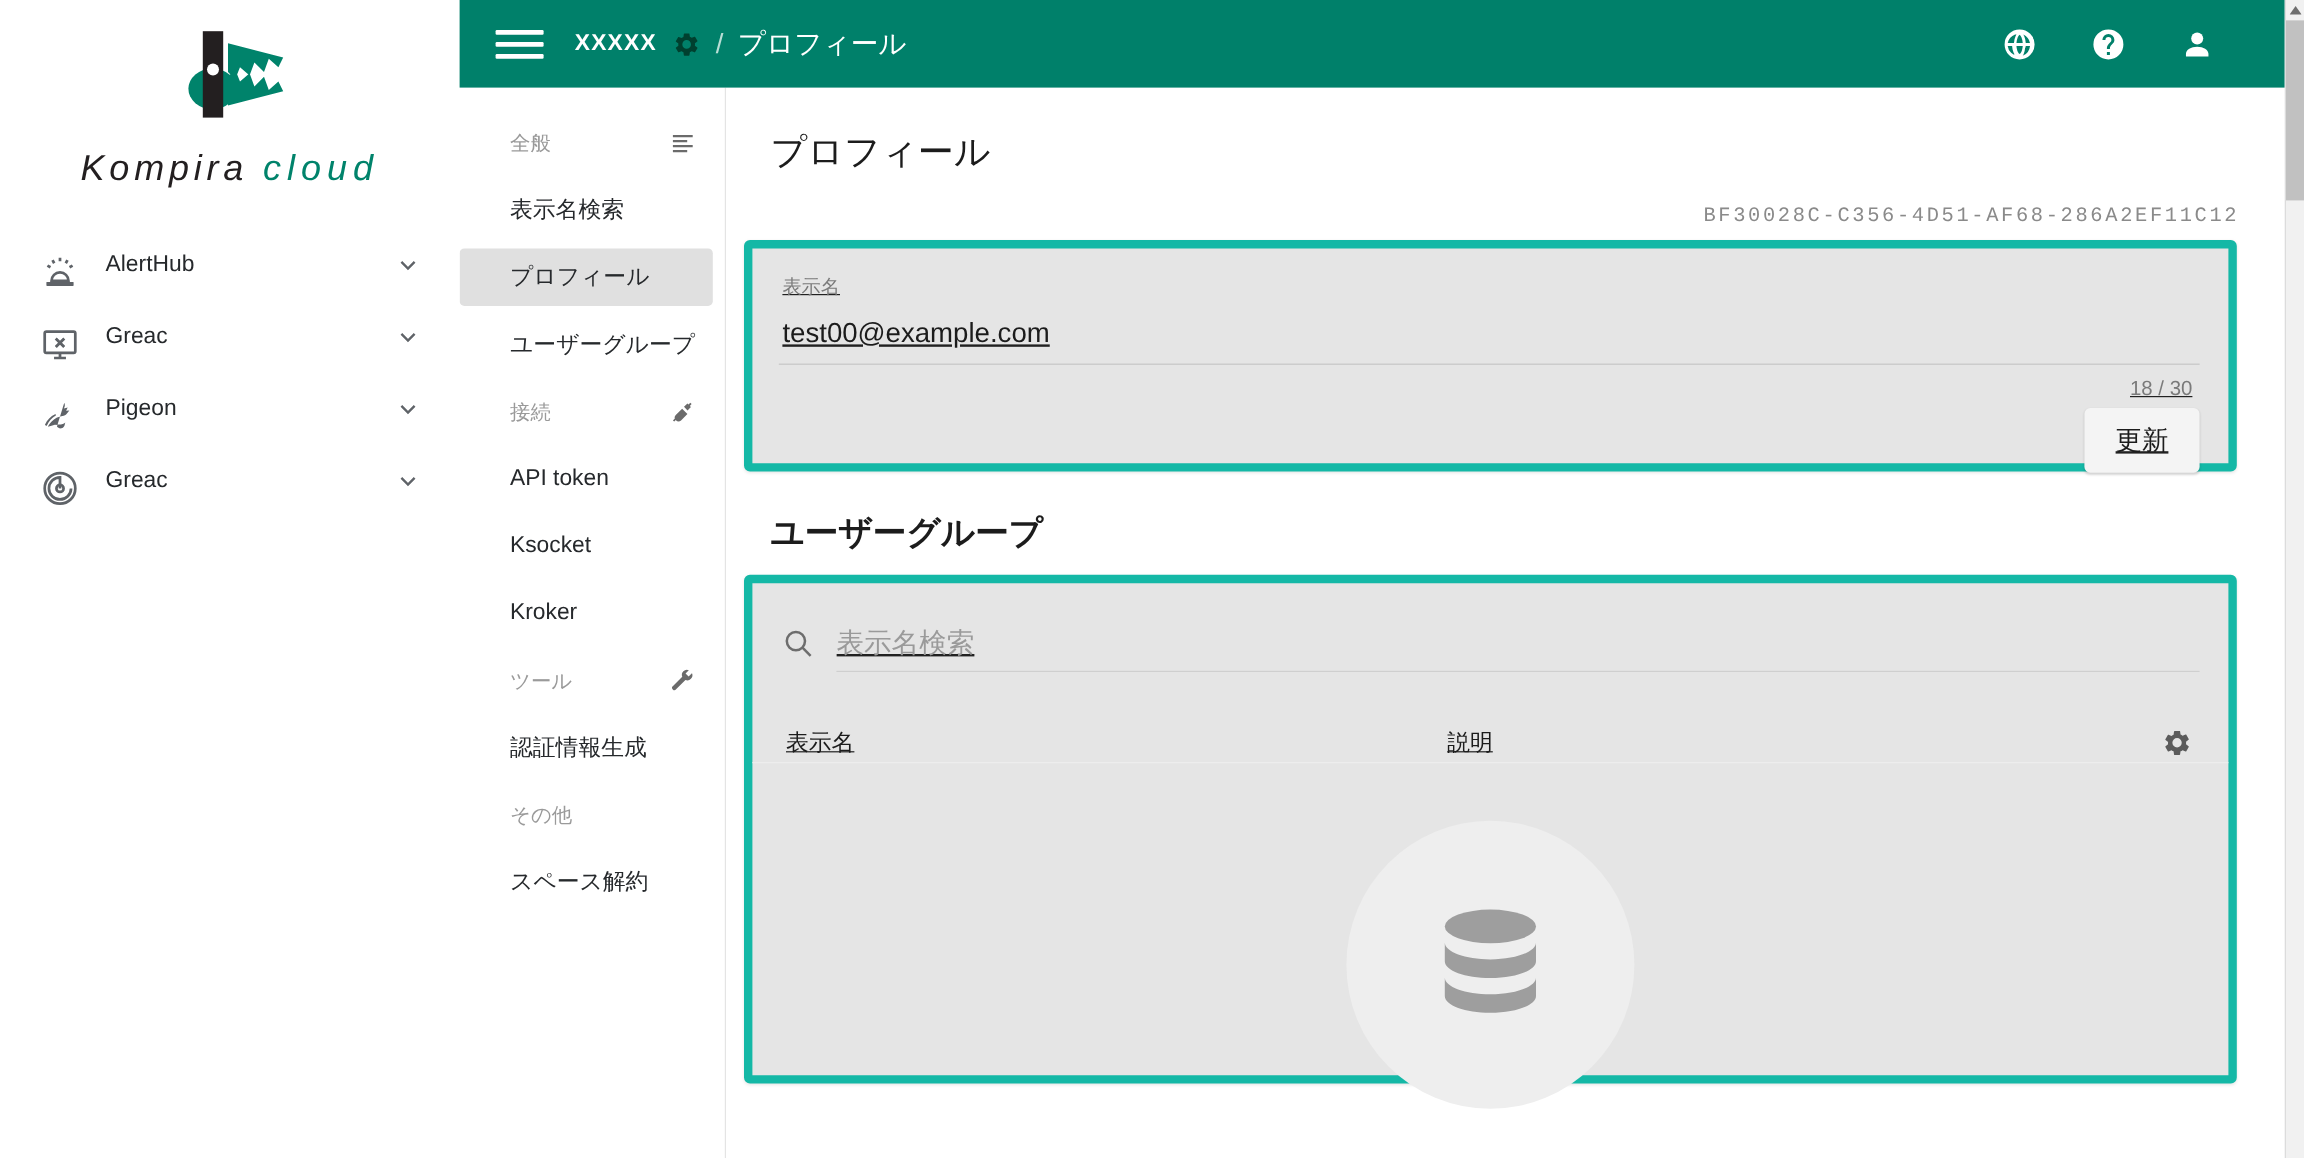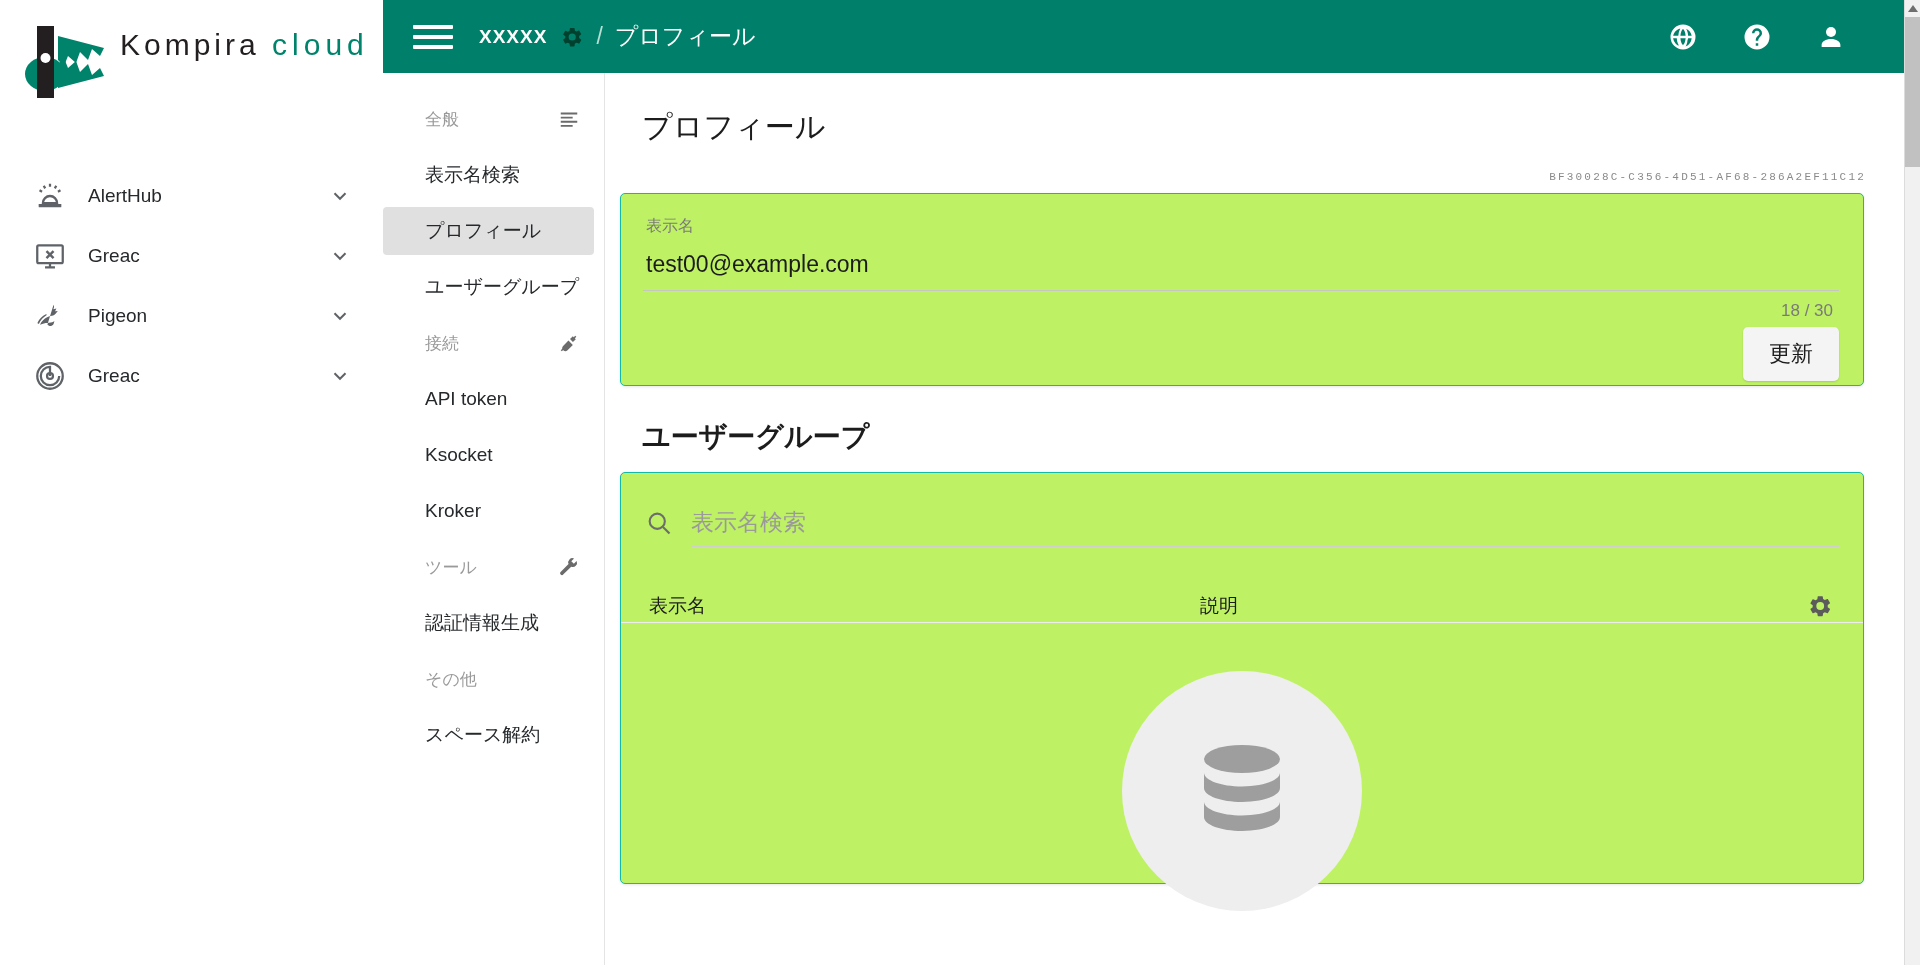--- a/index.html
+++ b/index.html
@@ -26,41 +26,43 @@
     height: 965px;
     background: #ffffff;
     display: flex;
     flex-direction: column;
     align-items: center;
     padding-top: 18px;
   }
   .logo-block {
     width: 100%;
     display: flex;
-    flex-direction: row;
+    flex-direction: column;
+    align-items: center;
+    font-style: italic;
   }
   .logo-mark { width: 120px; height: 96px; }
   .logo-word {
     margin-top: 10px;
     font-size: 30px;
     letter-spacing: 4px;
     font-weight: 400;
     white-space: nowrap;
   }
   .logo-word .k-black { color: #231f20; }
   .logo-word .k-green { color: #00836b; letter-spacing: 5px; }
 
   .product-list {
     margin-top: 52px;
     width: 100%;
     padding: 0 30px 0 22px;
   }
   .product-item {
     display: flex;
-    align-items: center;
+    align-items: flex-start;
     height: 60px;
     cursor: pointer;
   }
   .product-icon {
     width: 56px;
     min-width: 56px;
     display: flex;
     align-items: center;
     justify-content: center;
     color: #5f6368;
@@ -194,31 +196,32 @@
   }
   .page-title {
     font-size: 30px;
     font-weight: 400;
     color: #1c1c1c;
     padding: 34px 0 0 37px;
   }
   .uuid-line {
     text-align: right;
     font-family: "Liberation Mono", "DejaVu Sans Mono", monospace;
-    font-size: 11px;
+    font-size: 17px;
     letter-spacing: 2.2px;
     color: #8a8a8a;
     padding: 23px 18px 0 0;
   }
   .card {
     margin: 10px 20px 0 15px;
-    background: #bef264;
-    border: 1px solid #14b8a6;
+    background: #e5e5e5;
+    border: 7px solid #14b8a6;
     border-radius: 5px;
     box-shadow: 0 1px 3px rgba(0,0,0,0.10);
+    text-decoration: underline;
   }
   .profile-card { padding: 22px 24px 16px 22px; height: 193px; }
   .field-label {
     font-size: 16px;
     color: #7a7a7a;
     padding-left: 3px;
   }
   .field-value {
     font-size: 23px;
     color: #1c1c1c;

